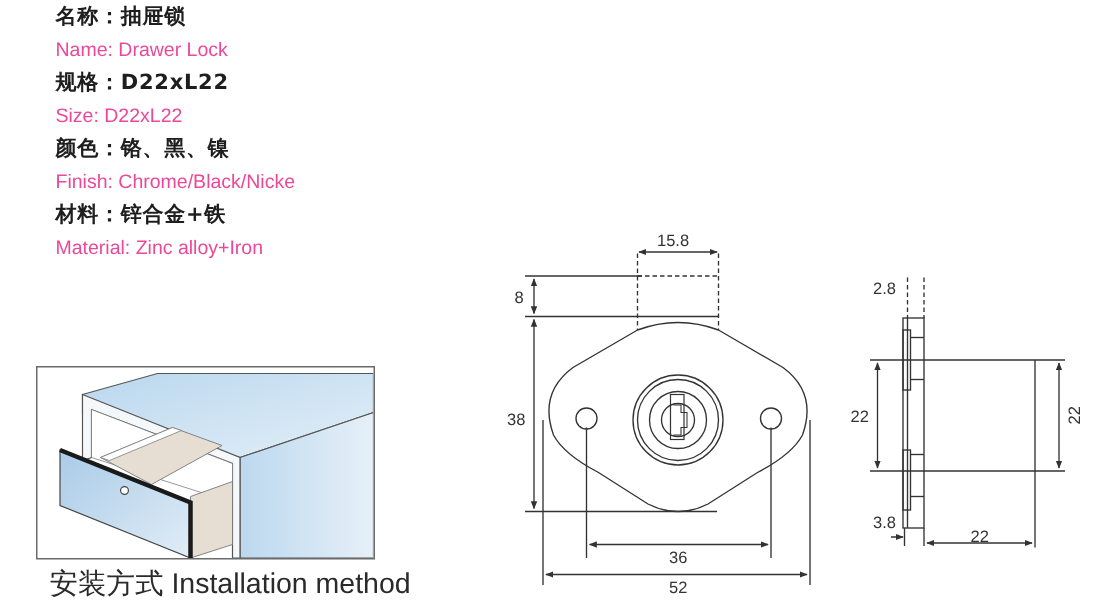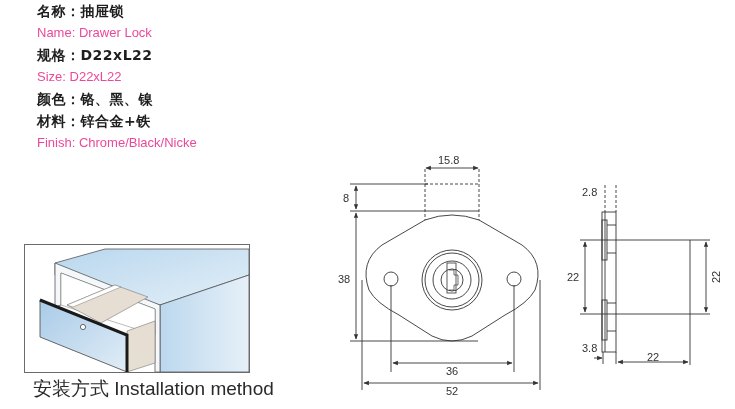--- a/index.html
+++ b/index.html
@@ -15,22 +15,23 @@
 </style>
 </head>
 <body>
 
 <div class="specs">
   <div class="spec-row spec-cn">名称：抽屉锁</div>
   <div class="spec-row spec-en">Name: Drawer Lock</div>
   <div class="spec-row spec-cn">规格：D22xL22</div>
   <div class="spec-row spec-en">Size: D22xL22</div>
   <div class="spec-row spec-cn">颜色：铬、黑、镍</div>
+  <div class="spec-row spec-en">Finish: Chrome/Black/Nicke</div>
   <div class="spec-row spec-cn">材料：锌合金+铁</div>
-  <div class="spec-row spec-en">Finish: Chrome/Black/Nicke</div>
+  <div class="spec-row spec-en">Material: Zinc alloy+Iron</div>
 </div>
 
 <div class="install-box">
   <svg width="224" height="127" viewBox="0 0 224 127">
     <defs>
       <linearGradient id="gTop" x1="0" y1="0" x2="1" y2="1">
         <stop offset="0" stop-color="#b9d7ee"></stop>
           <stop offset="1" stop-color="#e3eff8"></stop>
       </linearGradient>
       <linearGradient id="gSide" x1="0" y1="0" x2="1" y2="0">

